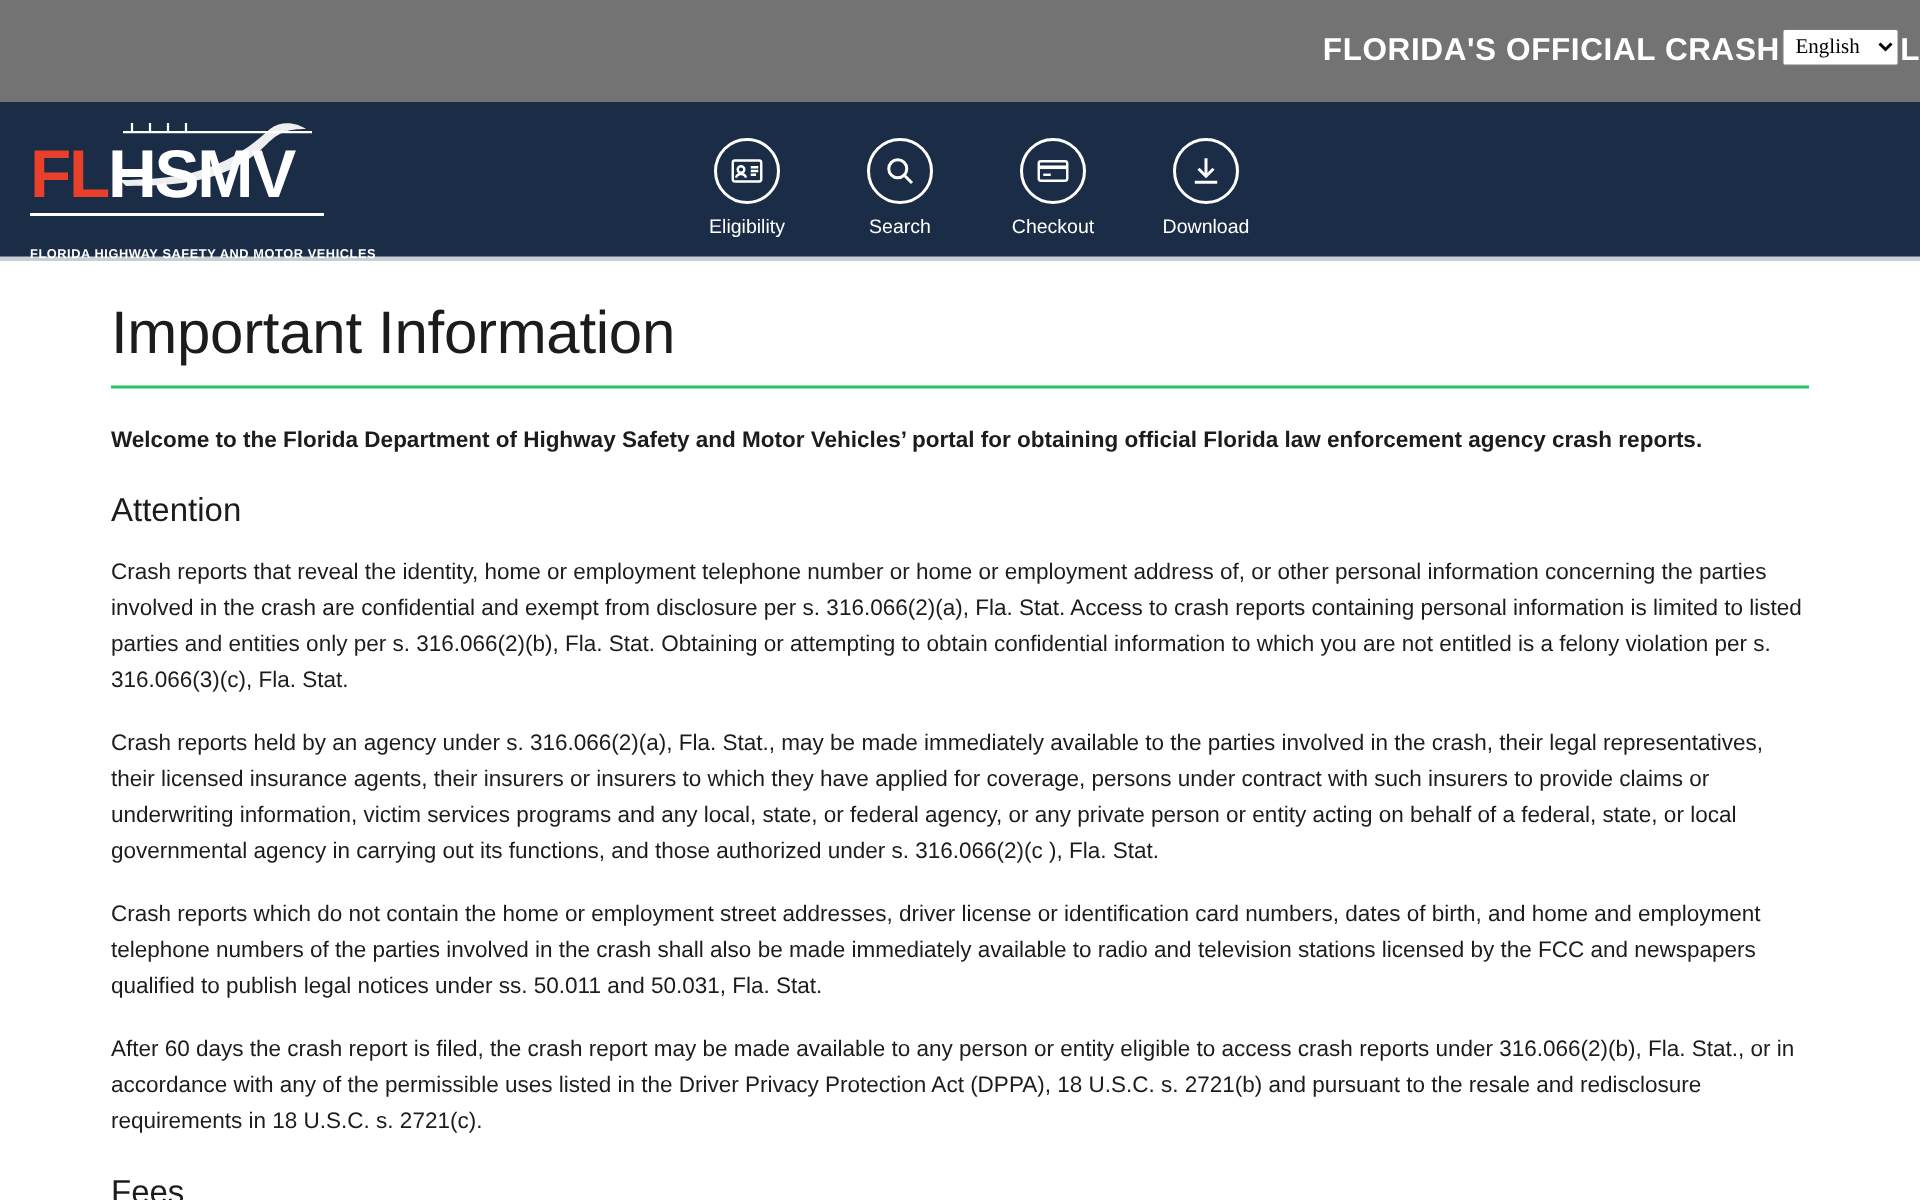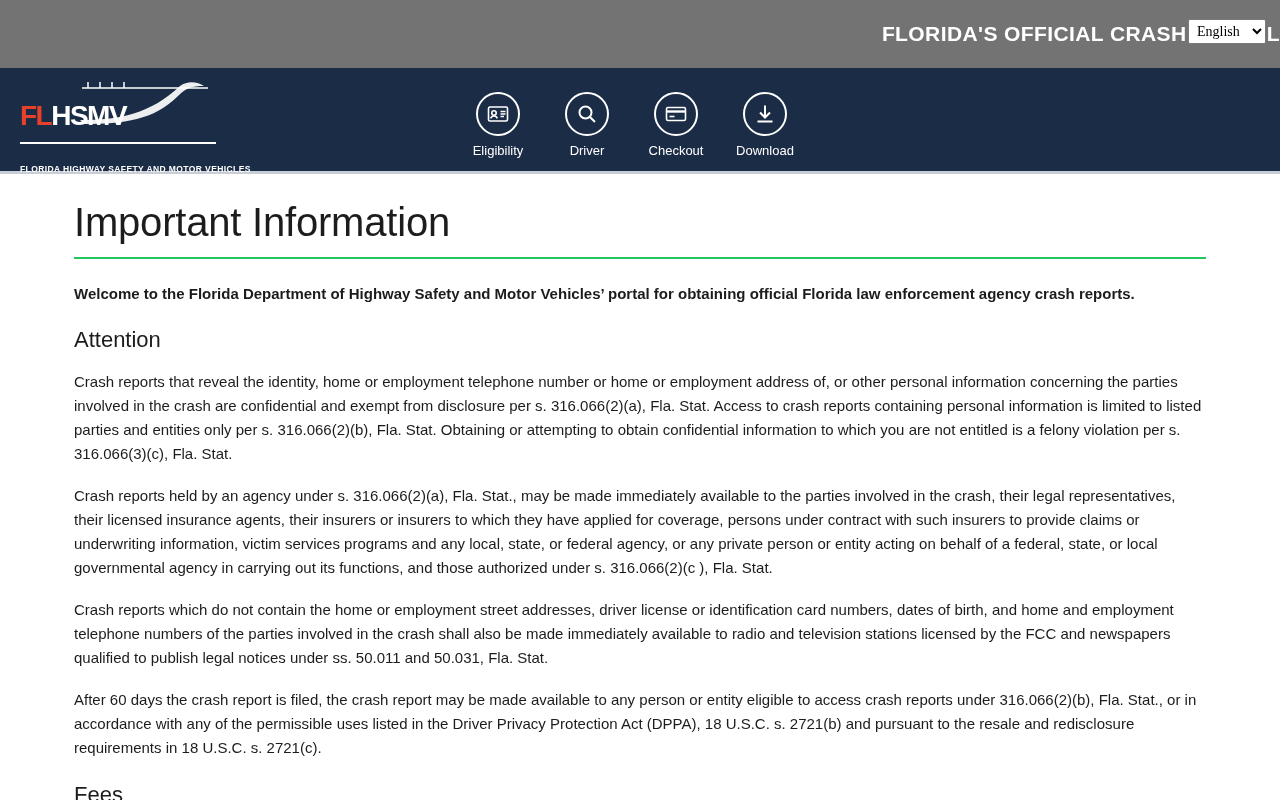--- a/index.html
+++ b/index.html
@@ -54,21 +54,21 @@
     position: relative;
   }
   .logo {
     margin-left: 20px;
     width: 200px;
     position: relative;
     color: #ffffff;
     user-select: none;
   }
   .logo-top {
-    font-size: 28px;
+    font-size: 45px;
     font-weight: bold;
     letter-spacing: -1.5px;
     line-height: 44px;
     display: flex;
     align-items: flex-end;
     margin-top: 28px;
   }
   .logo-fl { color: #e8402a; }
   .logo-hsmv { color: #ffffff; }
   .logo-rule {
@@ -89,21 +89,21 @@
     left: 60px;
     top: 14px;
     width: 130px;
     height: 44px;
     pointer-events: none;
   }
 
   .nav-steps {
     display: flex;
     align-items: flex-start;
-    gap: 13px;
+    gap: 26px;
     margin-left: 240px;
     padding-top: 10px;
   }
   .nav-step {
     width: 76px;
     text-align: center;
     color: #ffffff;
     text-decoration: none;
     cursor: pointer;
   }
@@ -196,21 +196,21 @@
       <span class="nav-label">Eligibility</span>
     </a>
 
     <a class="nav-step" href="#">
       <span class="nav-circle">
         <svg width="24" height="24" viewBox="0 0 24 24" fill="none" stroke="#ffffff" stroke-width="2">
           <circle cx="10.5" cy="10.5" r="6"></circle>
           <path d="M15.2 15.2 L20 20"></path>
         </svg>
       </span>
-      <span class="nav-label">Driver</span>
+      <span class="nav-label">Search</span>
     </a>
 
 
     <a class="nav-step" href="#">
       <span class="nav-circle">
         <svg width="24" height="24" viewBox="0 0 24 24" fill="none" stroke="#ffffff" stroke-width="1.6">
           <rect x="2.5" y="5.5" width="19" height="13" rx="1.5"></rect>
           <path d="M2.5 9.5h19" stroke-width="2.4"></path>
           <path d="M5.5 14.5h5"></path>
         </svg>

